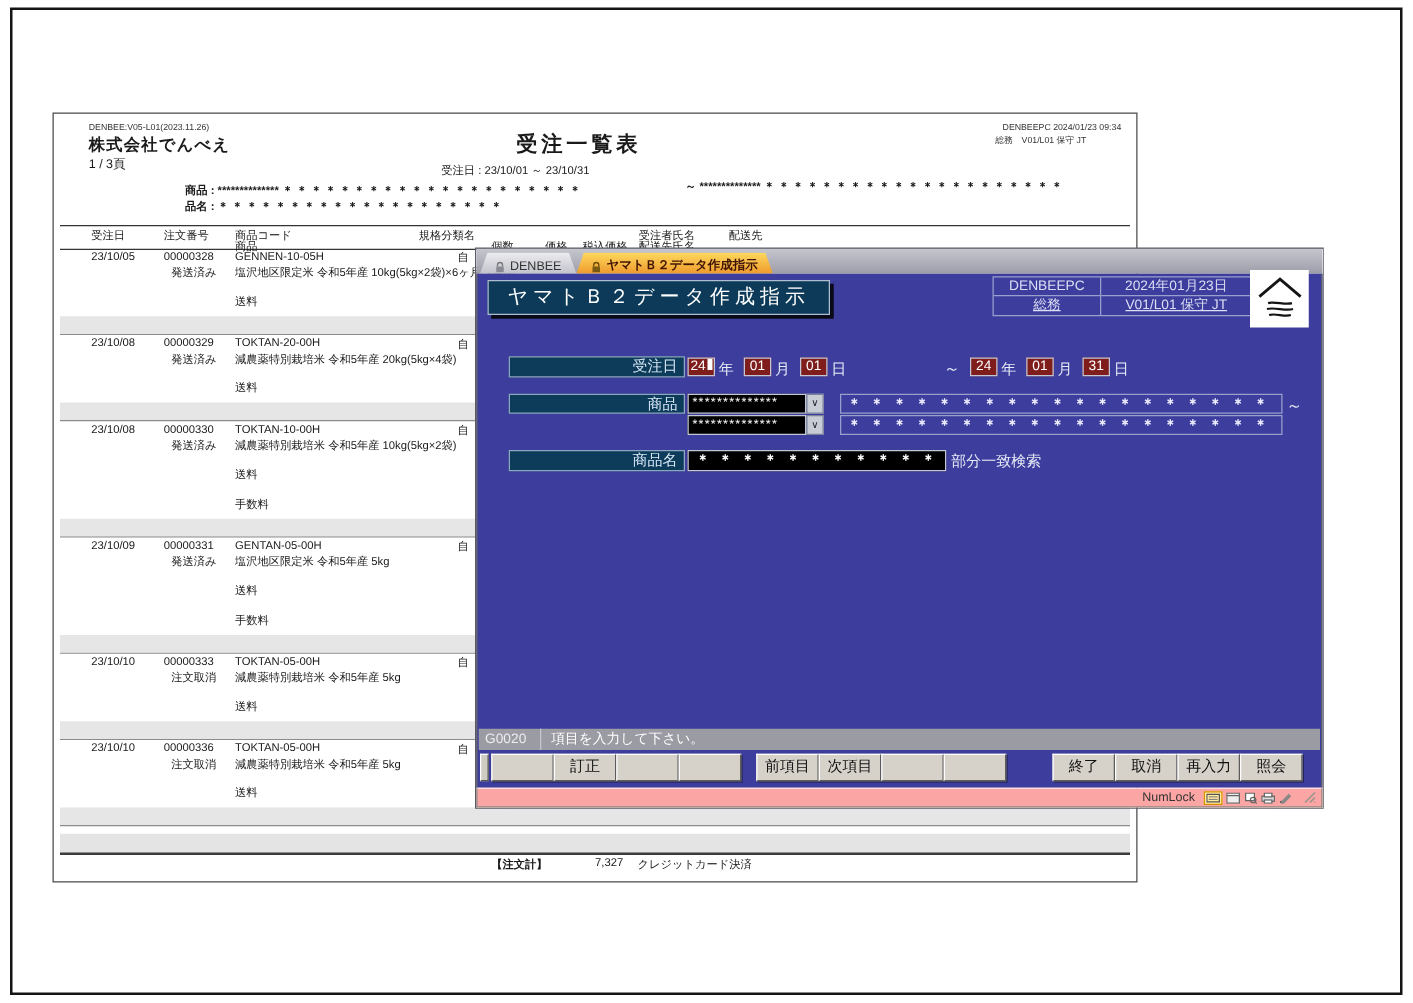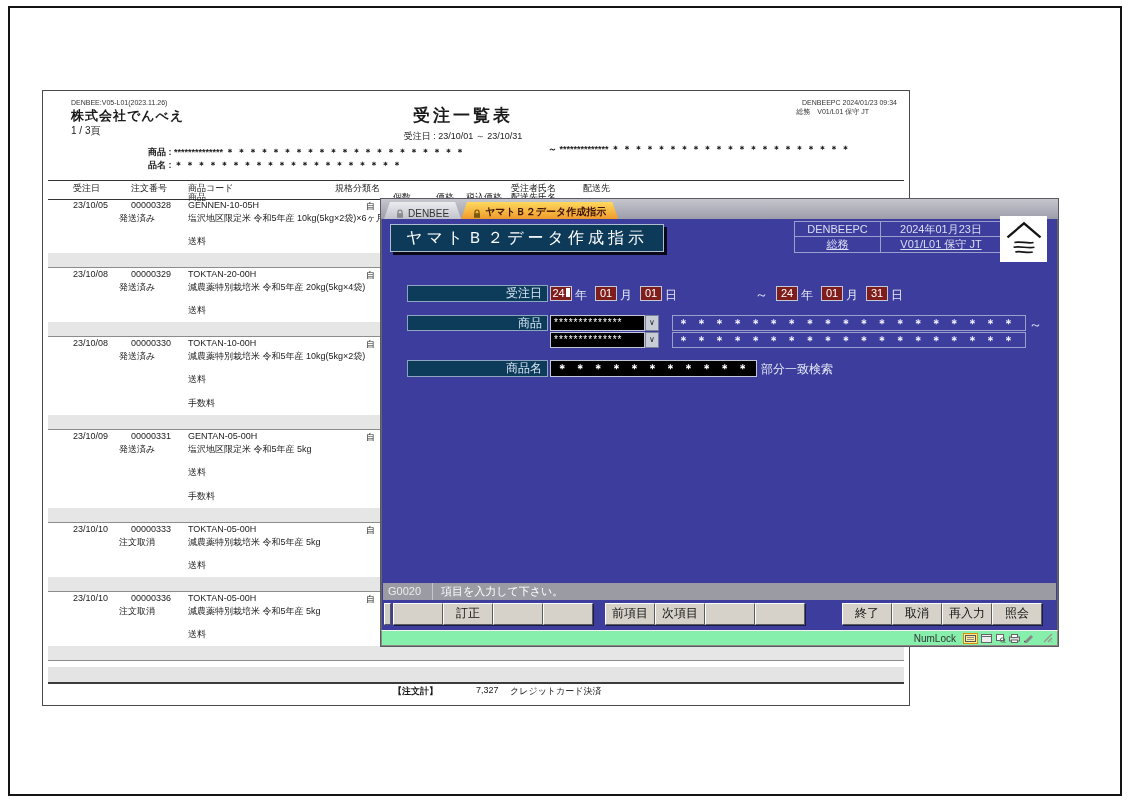--- a/index.html
+++ b/index.html
@@ -8,32 +8,32 @@
   .frame{position:absolute;left:8px;top:6px;width:1110px;height:786px;border:2px solid #141414;background:#fff;}
 
   
   .report{position:absolute;left:32px;top:82px;width:866px;height:614px;background:#fff;
           border:1px solid #4a4a4a;color:#1a1a1a;}
   .report *{white-space:nowrap;}
   .rv{position:absolute;left:28px;top:8px;font-size:7px;color:#333;}
   .rcompany{position:absolute;left:28px;top:16px;font-size:13px;font-weight:bold;letter-spacing:1px;}
   .rpage{position:absolute;left:28px;top:33px;font-size:10px;text-align:center;}
   .rtitle{position:absolute;left:330px;top:13px;width:180px;text-align:center;font-size:17px;font-weight:bold;letter-spacing:3px;}
-  .rdaterange{position:absolute;left:310px;top:39px;width:220px;text-align:center;font-size:9px;}
+  .rdaterange{position:absolute;left:310px;top:39px;width:220px;text-align:left;font-size:9px;}
   .rfilter1{position:absolute;left:105px;top:55px;font-size:9px;font-weight:bold;}
   .rfilter1b{position:absolute;left:505px;top:52px;font-size:9px;font-weight:bold;}
   .rfilter2{position:absolute;left:105px;top:68px;font-size:9px;font-weight:bold;}
   .rthead{position:absolute;left:5px;top:89px;right:5px;height:18px;border-top:1px solid #333;border-bottom:1px solid #333;font-size:9px;}
   .rthead span{position:absolute;top:1px;}
   .rthead .h2{top:10px;}
   .rbody{position:absolute;left:5px;top:108px;right:5px;font-size:9px;}
   .grp{position:relative;border-bottom:1px solid #8c8c8c;}
   .gr1,.gr2{position:relative;height:12px;}
   .gr1 span,.gr2 span{position:absolute;top:1px;}
-  .cd{left:25px;} .cn{left:83px;} .cc{left:140px;} .csp{left:318px;} .cst{left:71px;} .cp{left:140px;}
+  .cd{left:25px;} .cn{left:83px;} .cc{left:140px;} .csp{left:318px;} .cst{left:89px;} .cp{left:140px;}
   .fee{margin:12px 0 0 140px;height:12px;}
   .band{height:14px;background:#e6e6e6;margin:6px 0 0 0;}
   .rtotal{position:relative;margin-top:6px;height:15px;background:#e4e4e4;border-bottom:2px solid #3c3c3c;font-size:9px;}
   .rtotal span{position:absolute;top:18px;}
   .tl{left:345px;font-weight:bold;} .tv{left:428px;} .tn{left:462px;}
 
   
   .appwin{position:absolute;left:371px;top:191px;width:677px;height:447px;box-shadow:0 0 0 1px #5a5a66;}
   
   .tabbar{height:20px;background:linear-gradient(#c6c6ce,#9c9da9);display:flex;align-items:flex-end;padding-left:3px;box-sizing:border-box;}
@@ -72,21 +72,21 @@
 
   .sbar{position:absolute;left:1px;right:1px;top:364px;height:17px;background:#9b9ba3;color:#fff;font-size:11px;line-height:17px;display:flex;}
   .scode{width:44px;padding-left:5px;color:#ededed;border-right:1px solid #c6c6cc;}
   .smsg{padding-left:8px;}
   .bbar{position:absolute;left:2px;right:2px;top:384px;height:22px;}
   .bstrip{position:absolute;left:0;width:7px;height:22px;background:#cfccc4;border:1px solid;border-color:#fff #555 #555 #fff;box-sizing:border-box;}
   .fbtn{position:absolute;height:22px;width:50px;background:#d6d2ca;border:1px solid;border-color:#fdfdfd #5c5c5c #5c5c5c #fdfdfd;
         box-shadow:1px 1px 0 rgba(0,0,0,.55);font-size:12px;text-align:center;line-height:19px;color:#111;box-sizing:border-box;cursor:pointer;}
 
   
-  .wfoot{height:16px;background:#86efac;border:1px solid #8e8a82;border-top:1px solid #f4f2ee;box-sizing:border-box;
+  .wfoot{height:16px;background:#fca5a5;border:1px solid #8e8a82;border-top:1px solid #f4f2ee;box-sizing:border-box;
          display:flex;align-items:center;justify-content:flex-end;gap:7px;padding-right:4px;font-size:10px;color:#333;}
   .ficons{display:flex;align-items:center;gap:3px;}
   .hl{border:1px solid #d89000;background:#ffeaa0;display:flex;padding:0px 1px;}
   .grip{margin-left:2px;}
 </style>
 </head>
 <body>
 
 <div class="frame">
 

